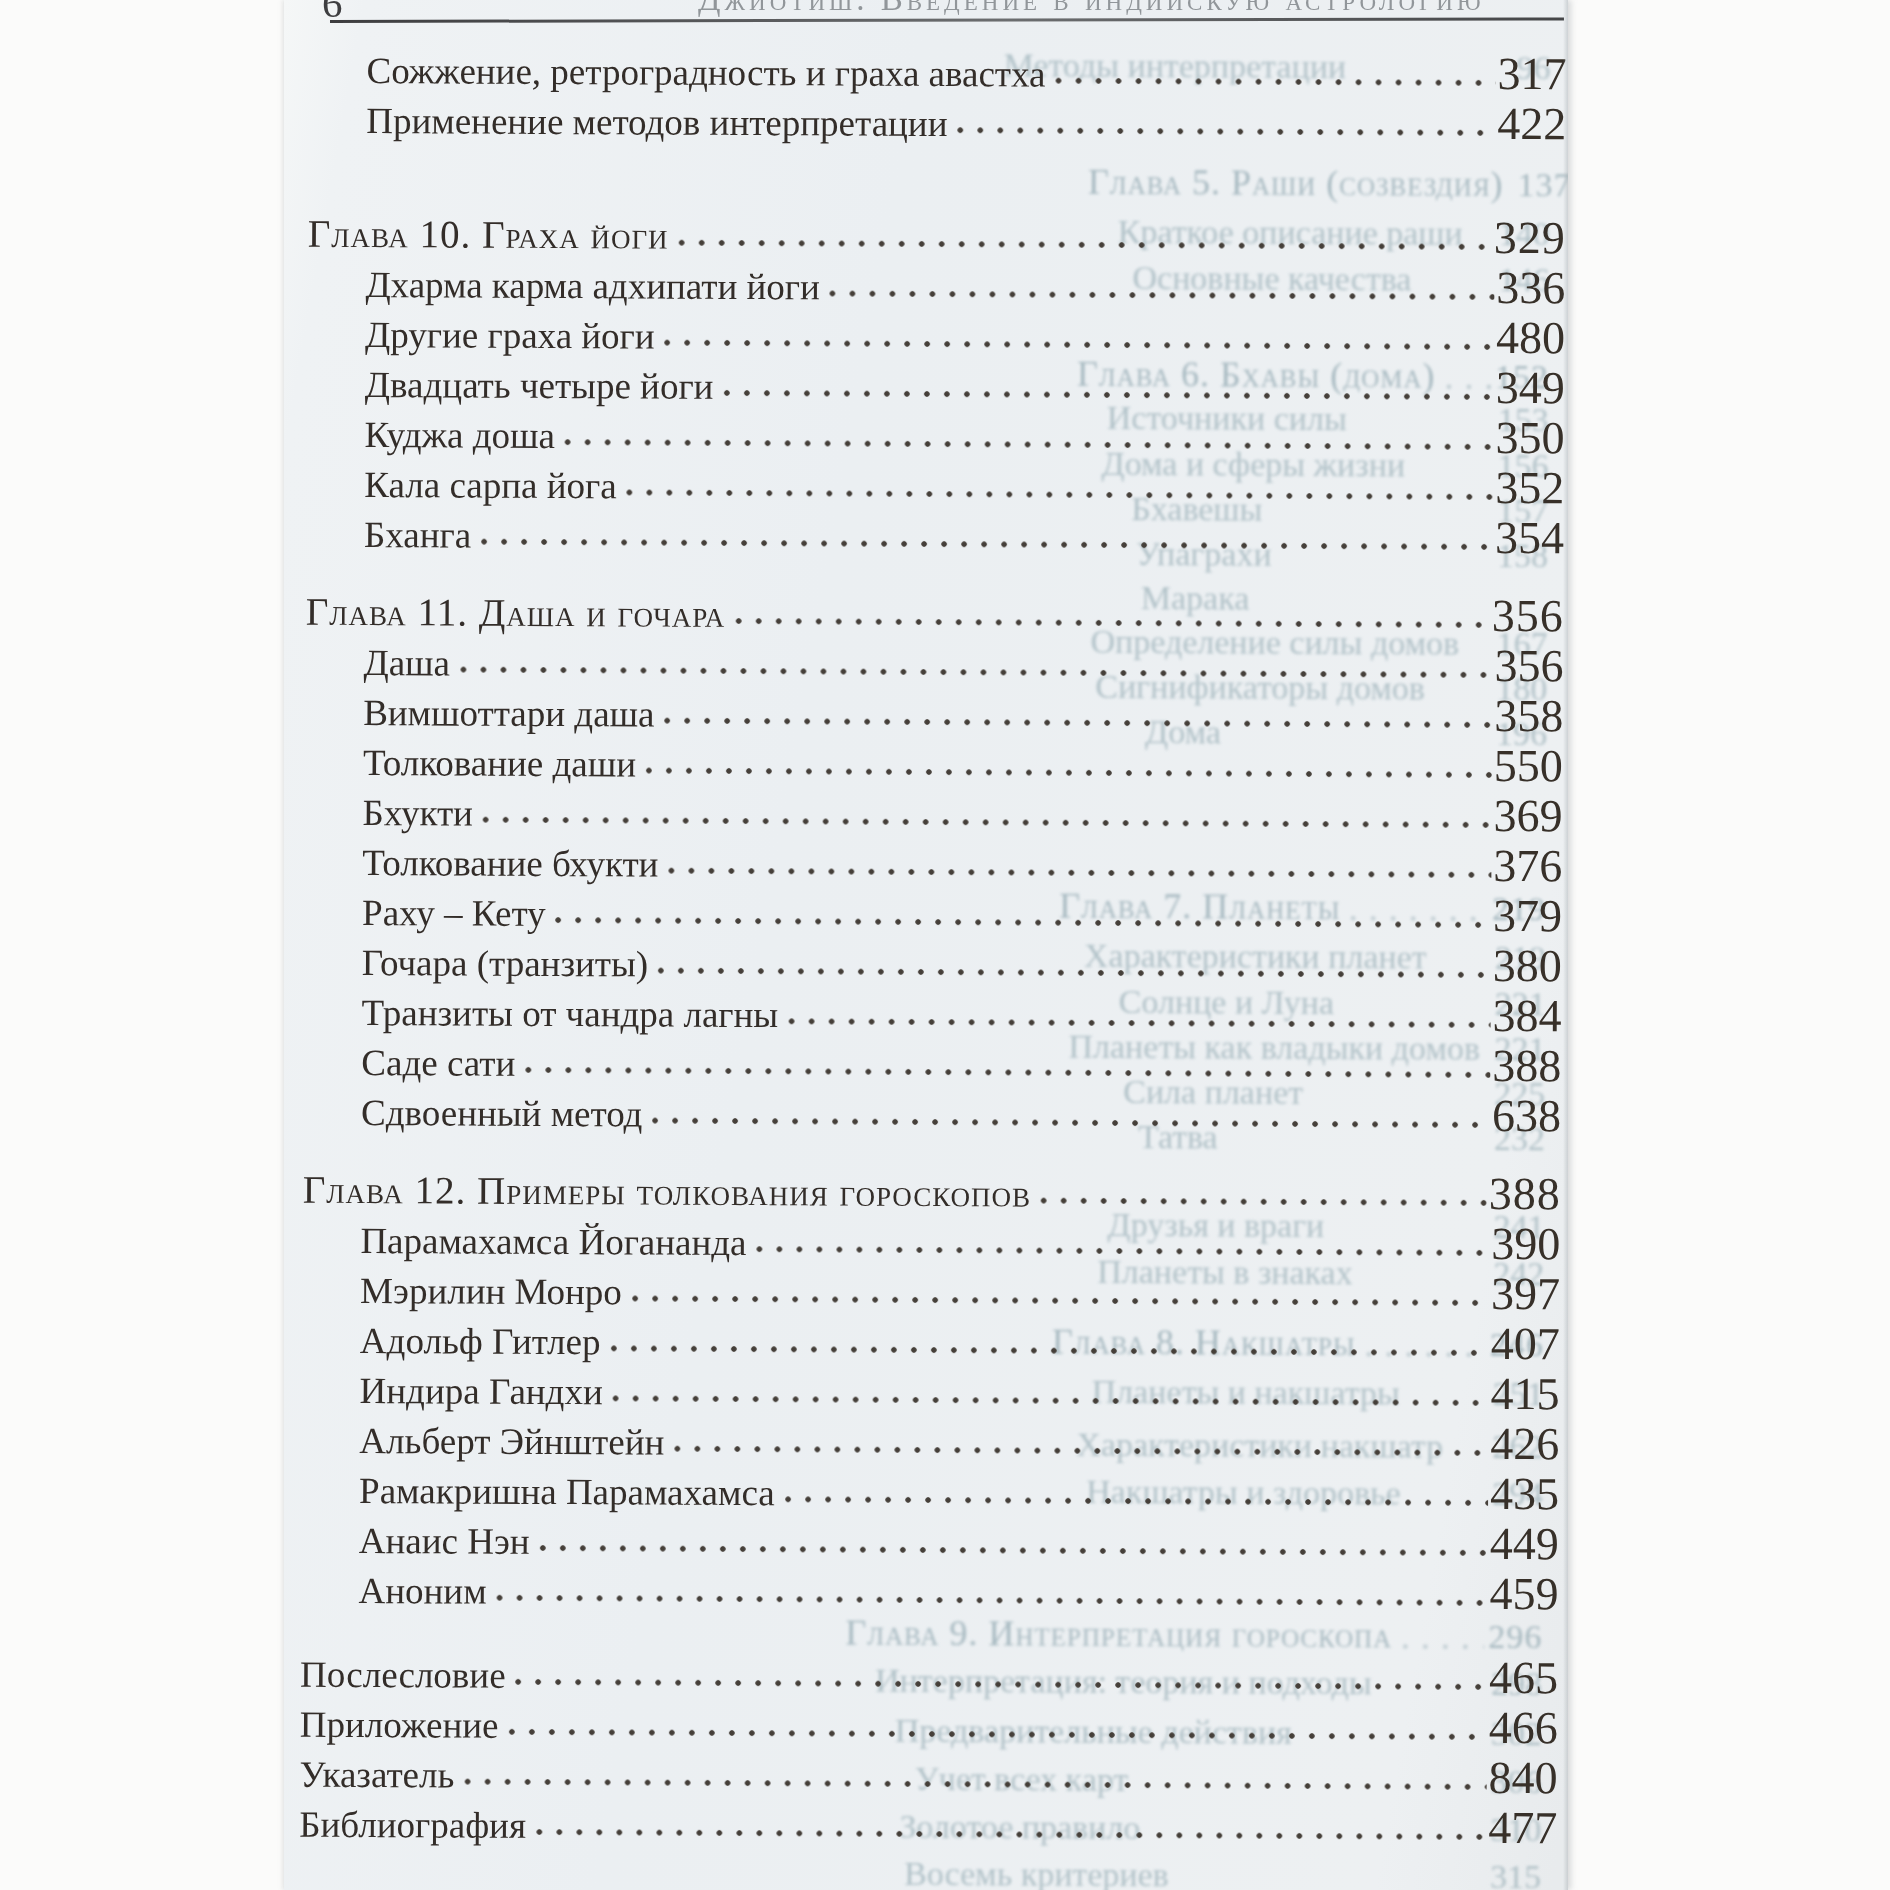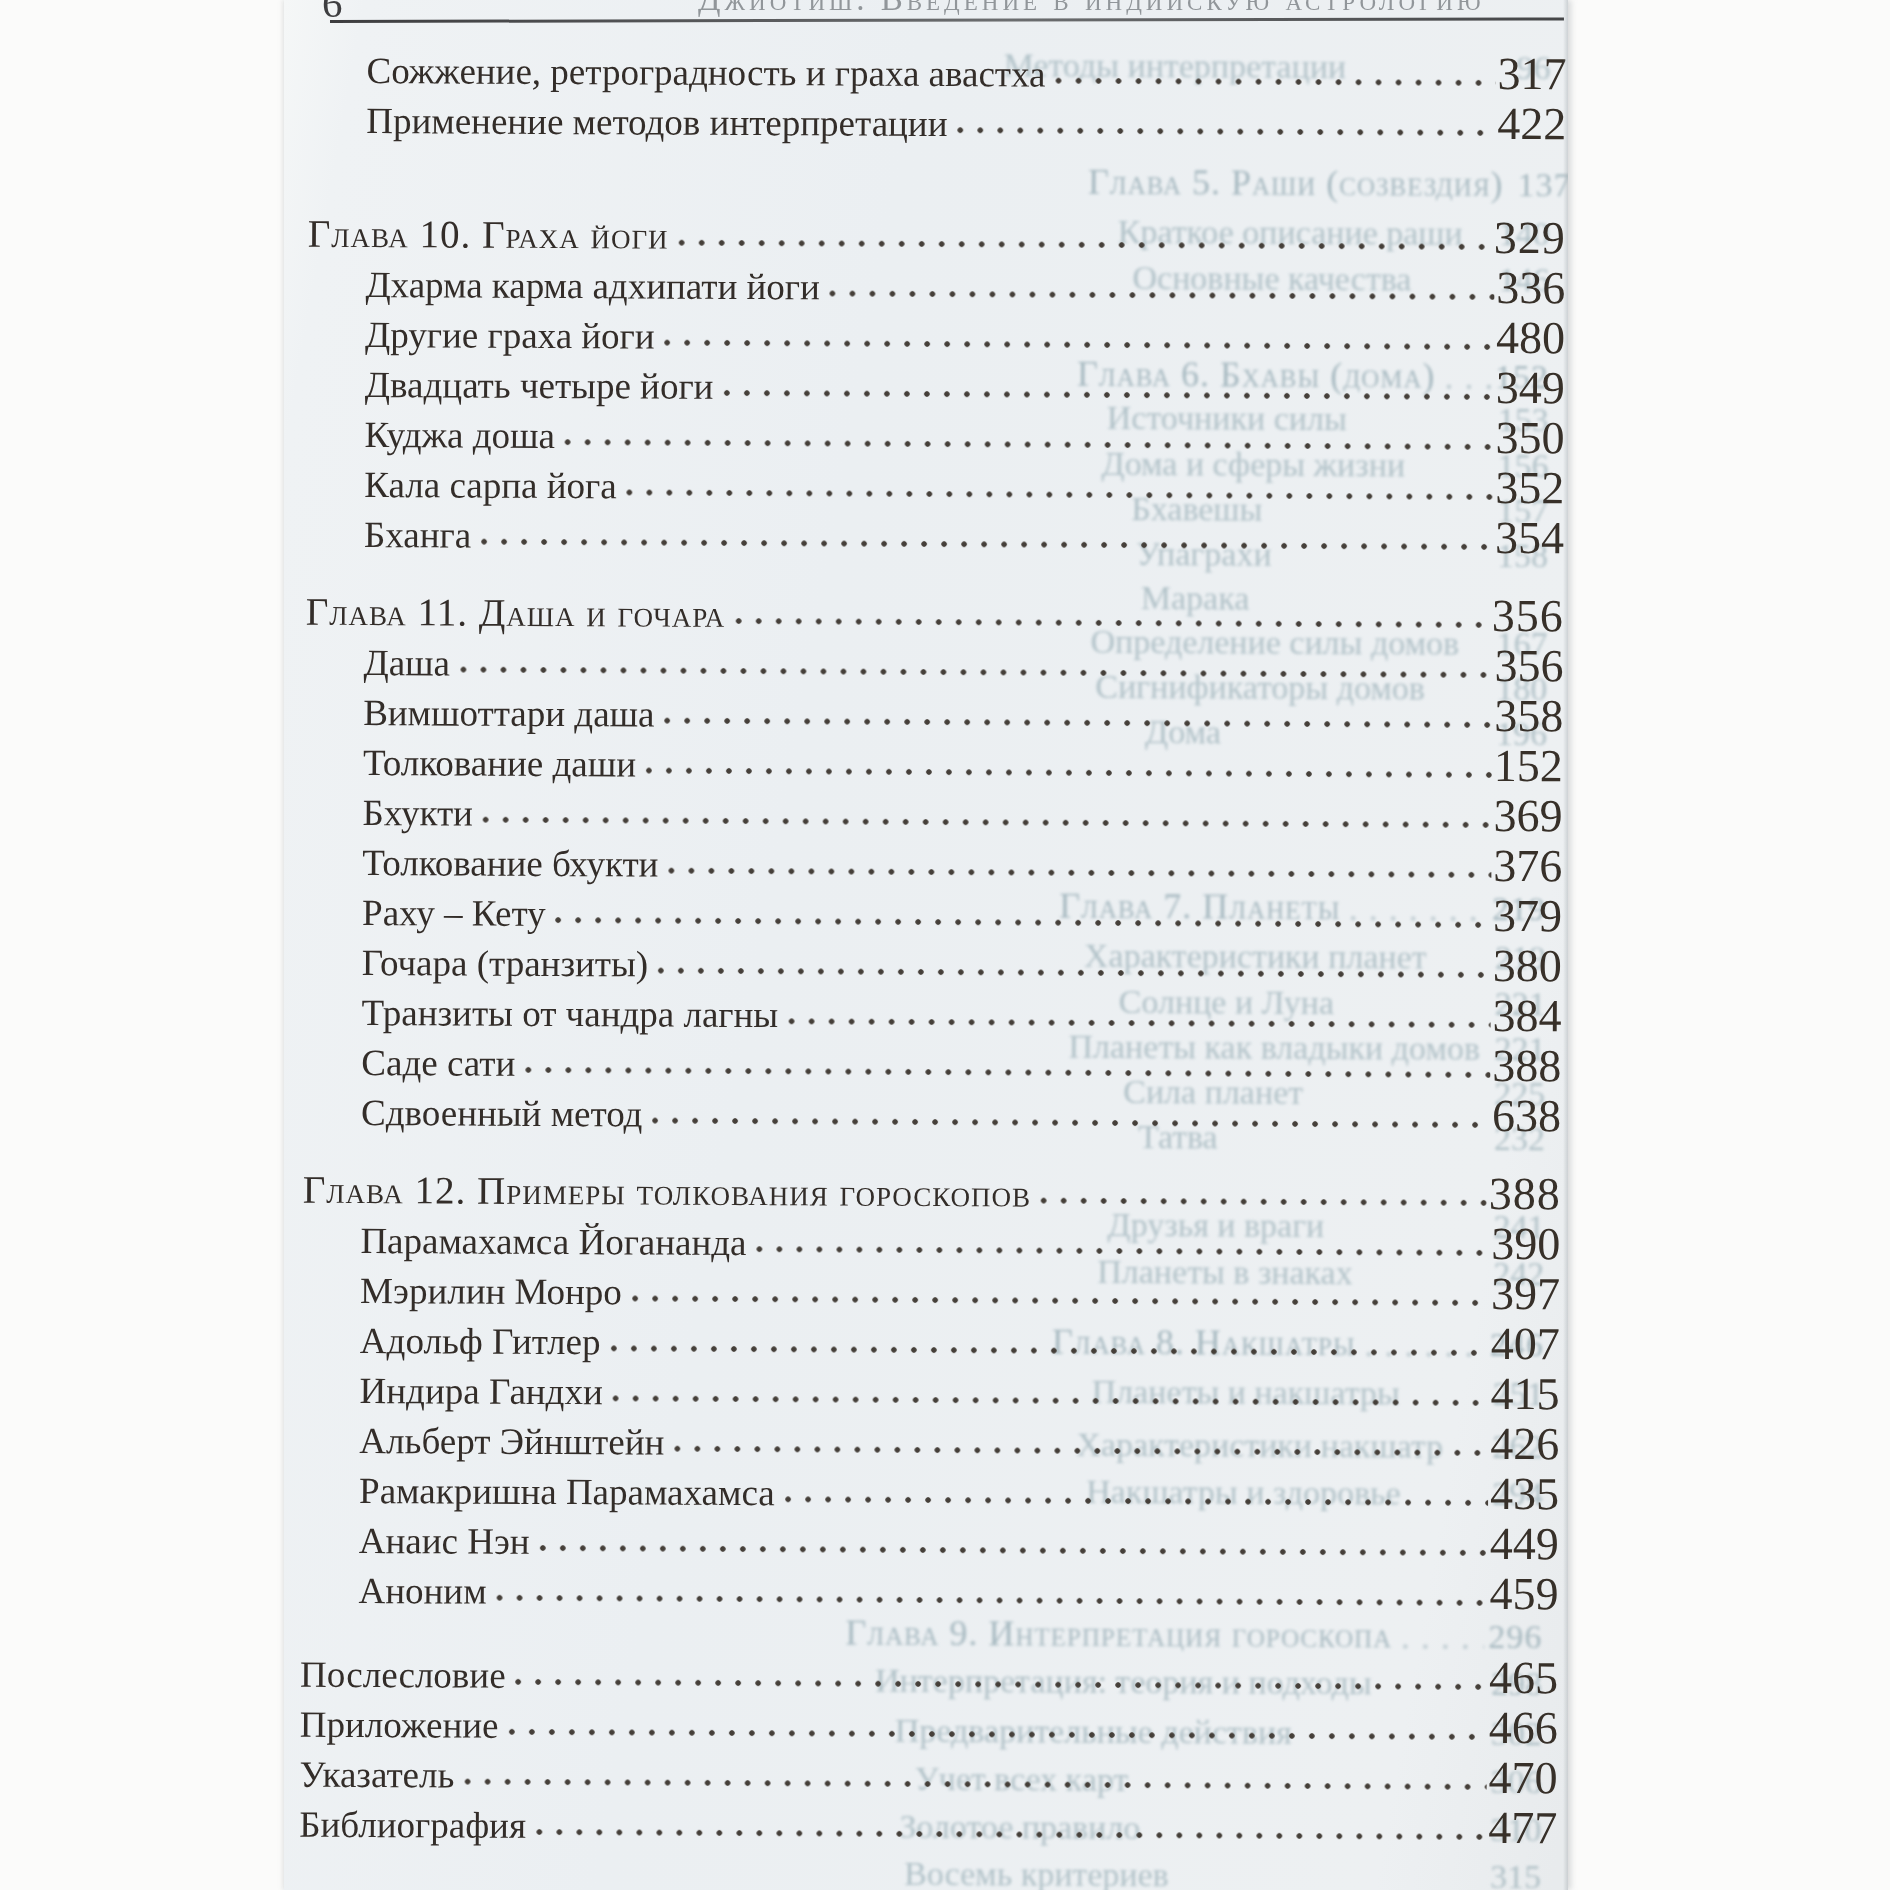--- a/index.html
+++ b/index.html
@@ -297,21 +297,21 @@
     <span class="n">356</span>
   </div>
         <div class="row lvl-sub">
     <span class="t">Вимшоттари даша</span>
     <span class="leader"></span>
     <span class="n">358</span>
   </div>
         <div class="row lvl-sub">
     <span class="t">Толкование даши</span>
     <span class="leader"></span>
-    <span class="n">152</span>
+    <span class="n">550</span>
   </div>
         <div class="row lvl-sub">
     <span class="t">Бхукти</span>
     <span class="leader"></span>
     <span class="n">369</span>
   </div>
         <div class="row lvl-sub">
     <span class="t">Толкование бхукти</span>
     <span class="leader"></span>
     <span class="n">376</span>
@@ -392,21 +392,21 @@
     <span class="n">465</span>
   </div>
         <div class="row lvl-top">
     <span class="t">Приложение</span>
     <span class="leader"></span>
     <span class="n">466</span>
   </div>
         <div class="row lvl-top">
     <span class="t">Указатель</span>
     <span class="leader"></span>
-    <span class="n">470</span>
+    <span class="n">840</span>
   </div>
         <div class="row lvl-top">
     <span class="t">Библиография</span>
     <span class="leader"></span>
     <span class="n">477</span>
   </div>
       </div>
   </div>
 </div>
 

